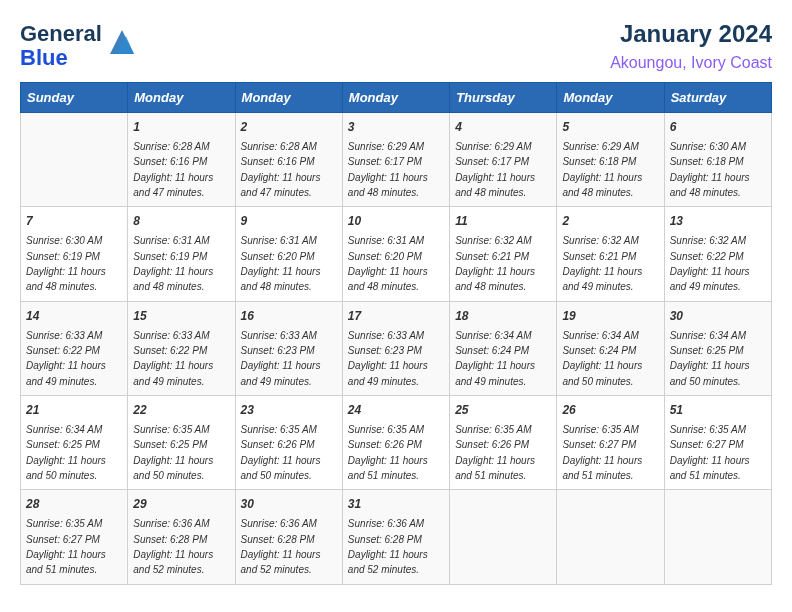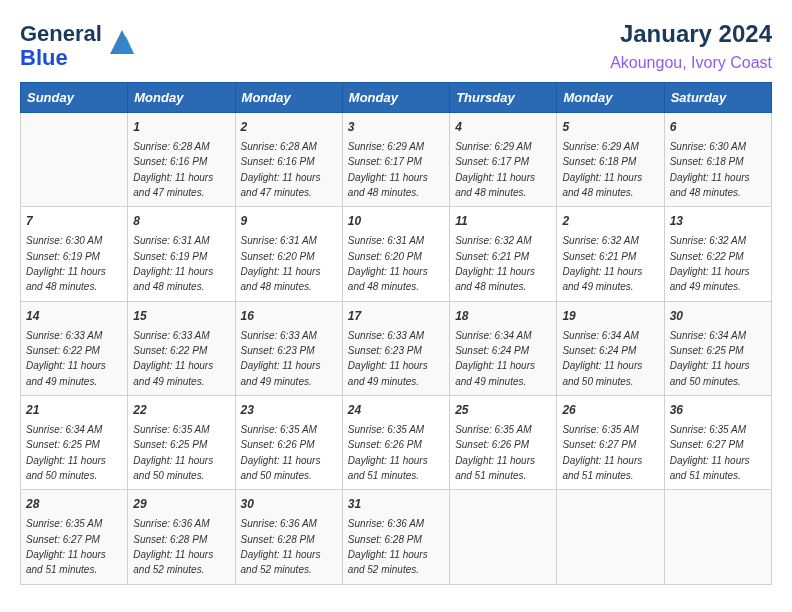--- a/index.html
+++ b/index.html
@@ -197,21 +197,21 @@
 Daylight: 11 hours and 50 minutes.</span></td>
         <td><span class="day-number">24</span><span class="cell-text" style="white-space: pre-line;">Sunrise: 6:35 AM
 Sunset: 6:26 PM
 Daylight: 11 hours and 51 minutes.</span></td>
         <td><span class="day-number">25</span><span class="cell-text" style="white-space: pre-line;">Sunrise: 6:35 AM
 Sunset: 6:26 PM
 Daylight: 11 hours and 51 minutes.</span></td>
         <td><span class="day-number">26</span><span class="cell-text" style="white-space: pre-line;">Sunrise: 6:35 AM
 Sunset: 6:27 PM
 Daylight: 11 hours and 51 minutes.</span></td>
-        <td><span class="day-number">36</span><span class="cell-text" style="white-space: pre-line;">Sunrise: 6:35 AM
+        <td><span class="day-number">51</span><span class="cell-text" style="white-space: pre-line;">Sunrise: 6:35 AM
 Sunset: 6:27 PM
 Daylight: 11 hours and 51 minutes.</span></td>
       </tr>
       <tr>
         <td><span class="day-number">28</span><span class="cell-text" style="white-space: pre-line;">Sunrise: 6:35 AM
 Sunset: 6:27 PM
 Daylight: 11 hours and 51 minutes.</span></td>
         <td><span class="day-number">29</span><span class="cell-text" style="white-space: pre-line;">Sunrise: 6:36 AM
 Sunset: 6:28 PM
 Daylight: 11 hours and 52 minutes.</span></td>

